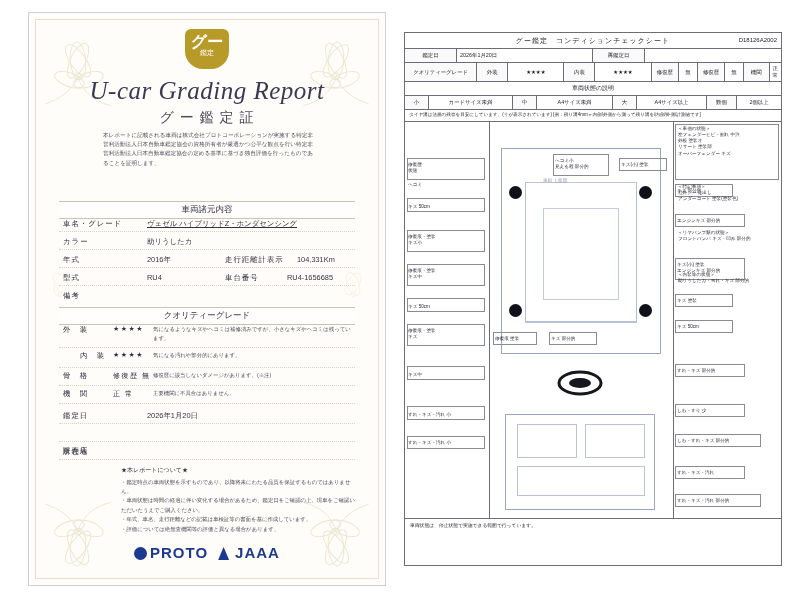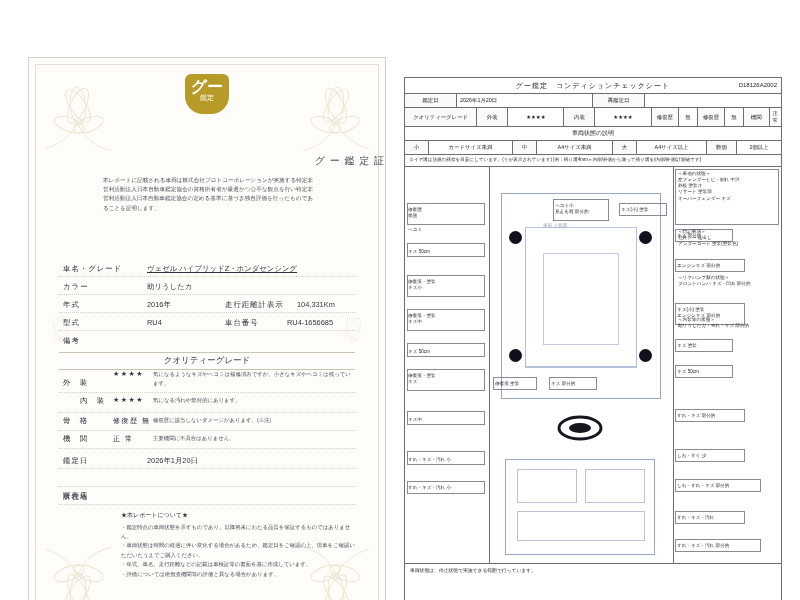--- a/index.html
+++ b/index.html
@@ -9,21 +9,20 @@
     width: 800px;
     height: 600px;
     overflow: hidden;
     font-family: "Liberation Sans", sans-serif;
   }
   #page {
     position: relative;
     width: 800px;
     height: 504px;
     background: #ffffff;
-    margin-top: 45px;
   }
 
   
   .cert {
     position: absolute;
     left: 28px;
     top: 12px;
     width: 356px;
     height: 572px;
     border: 1px solid #cfcfd6;
@@ -79,22 +78,22 @@
     font-family: "Liberation Serif", serif;
     font-style: italic;
     font-size: 25px;
     color: #3a3a52;
     letter-spacing: 0.5px;
   }
   .cert-subtitle {
     position: absolute;
     top: 96px;
     left: 0; right: 0;
-    text-align: right;
-    font-size: 10px;
+    text-align: center;
+    font-size: 14px;
     color: #4a4a5a;
     letter-spacing: 1px;
   }
   .cert-para {
     position: absolute;
     top: 118px;
     left: 74px;
     width: 210px;
     font-size: 5.6px;
     line-height: 1.65;
@@ -335,23 +334,25 @@
       </g>
     </svg>
 
     <div class="gu-logo">
       <div class="gu-shield">
         <span class="g1">グー</span>
         <span class="g2">鑑定</span>
       </div>
     </div>
 
+    <div class="cert-title">U-car Grading Report</div>
     <div class="cert-subtitle">グ ー 鑑 定 証</div>
     <div class="cert-para">本レポートに記載される車両は株式会社プロトコーポレーションが実施する特定非営利活動法人日本自動車鑑定協会の資格所有者が厳選かつ公平な観点を行い特定非営利活動法人日本自動車鑑定協会の定める基準に基づき独自評価を行ったものであることを証明します。</div>
 
+    <div class="sec-head" style="top:188px;">車両諸元内容</div>
 
     <div class="kv" style="left:34px; top:206px;"><span class="lb">車名・グレード</span></div>
     <div class="kv" style="left:118px; top:206px;text-decoration:underline;"><span class="vl">ヴェゼル ハイブリッドZ・ホンダセンシング</span></div>
     <div class="rowline" style="top:218px;"></div>
 
     <div class="kv" style="left:34px; top:224px;"><span class="lb">カラー</span></div>
     <div class="kv" style="left:118px; top:224px;"><span class="vl">助リうしたカ</span></div>
     <div class="rowline" style="top:236px;"></div>
 
     <div class="kv" style="left:34px; top:242px;"><span class="lb">年式</span></div>
@@ -364,21 +365,21 @@
     <div class="kv" style="left:118px; top:260px;"><span class="vl">RU4</span></div>
     <div class="kv" style="left:196px; top:260px;"><span class="lb">車台番号</span></div>
     <div class="kv" style="left:258px; top:260px;"><span class="vl">RU4-1656685</span></div>
     <div class="rowline" style="top:272px;"></div>
 
     <div class="kv" style="left:34px; top:278px;"><span class="lb">備考</span></div>
     <div class="kv" style="left:118px; top:278px;"><span class="vl"></span></div>
 
     <div class="sec-head" style="top:294px;">クオリティーグレード</div>
 
-    <div class="kv" style="left:34px; top:320px;"><span class="lb">外　装</span></div>
+    <div class="kv" style="left:34px; top:312px;"><span class="lb">外　装</span></div>
     <div class="kv stars" style="left:84px; top:312px;"><span>★★★★</span></div>
     <div class="note-box" style="left:124px; top:312px; width:200px;"><span>気になるようなキズやヘコミは補修済みですが、小さなキズやヘコミは残っています。</span></div>
     <div class="rowline" style="top:334px;"></div>
 
     <div class="kv" style="left:51px; top:338px;"><span class="lb">内　装</span></div>
     <div class="kv stars" style="left:84px; top:338px;"><span>★★★★</span></div>
     <div class="note-box" style="left:124px; top:338px; width:200px;"><span>気になる汚れや部分的にあります。</span></div>
     <div class="rowline" style="top:354px;"></div>
 
     <div class="kv" style="left:34px; top:358px;"><span class="lb">骨　格</span></div>
@@ -404,20 +405,23 @@
     <div class="rowline" style="top:446px;"></div>
 
     <div class="note-box" style="left:92px; top:452px; width:236px;">
       <div class="note-title">★本レポートについて★</div>
       <div>・鑑定時点の車両状態を示すものであり、以降将来にわたる品質を保証するものではありません。</div>
       <div>・車両状態は時間の経過に伴い変化する場合があるため、鑑定日をご確認の上、現車をご確認いただいたうえでご購入ください。</div>
       <div>・年式、車名、走行距離などの記載は車検証等の書面を基に作成しています。</div>
       <div>・評価については絶無査機関等の評価と異なる場合があります。</div>
     </div>
 
+    <div class="footer-logos">
+      <span class="dot"></span><span>PROTO</span><span class="sep"></span><span>JAAA</span>
+    </div>
   </div>
 
   <div class="sheet">
 
     <div class="sheet-title-row">
       <div class="sheet-title">グー鑑定　コンディションチェックシート</div>
       <div class="sheet-code">D18126A2002</div>
     </div>
 
     <div class="grid-row">

